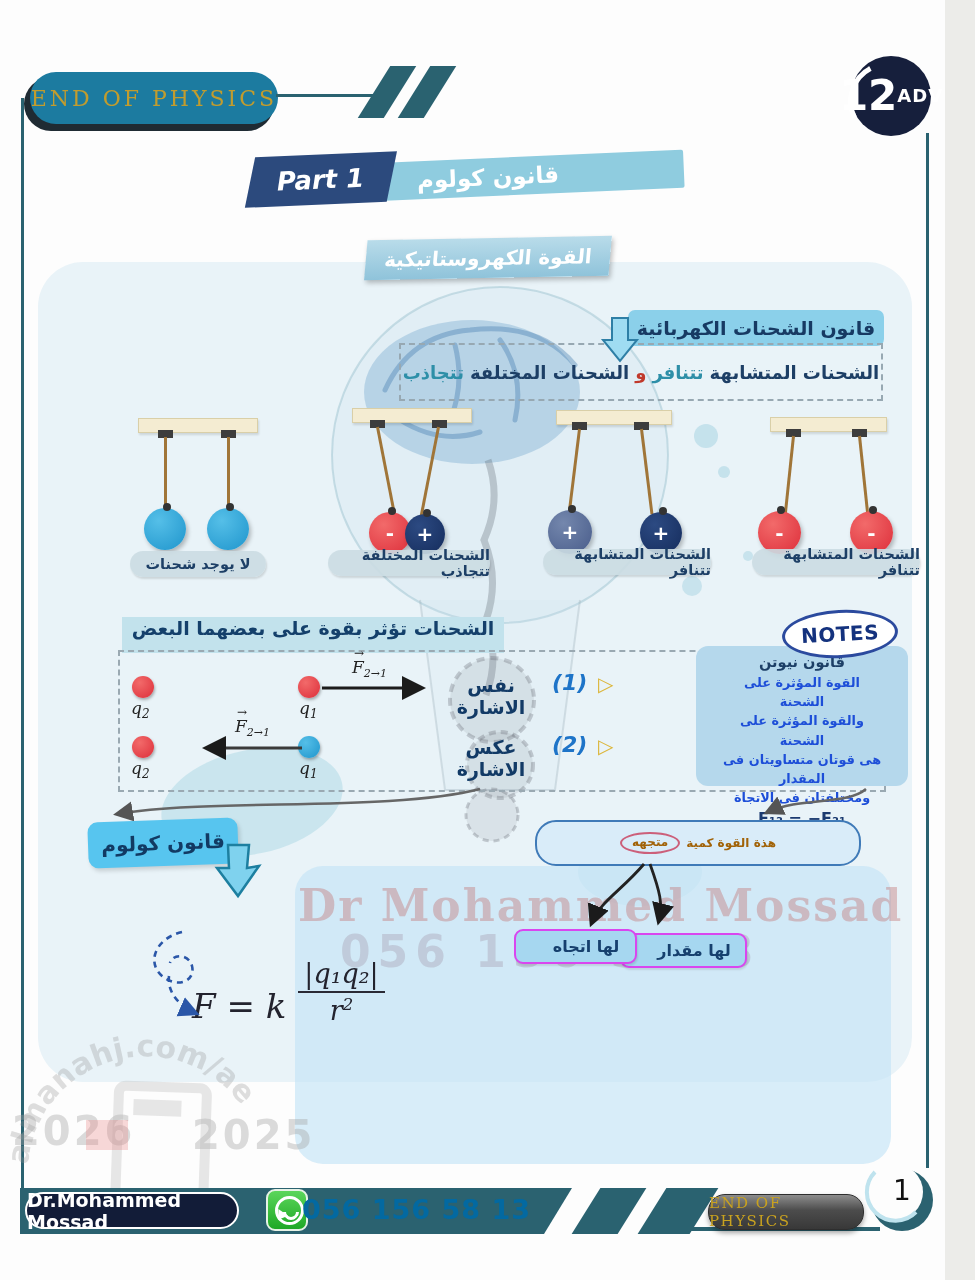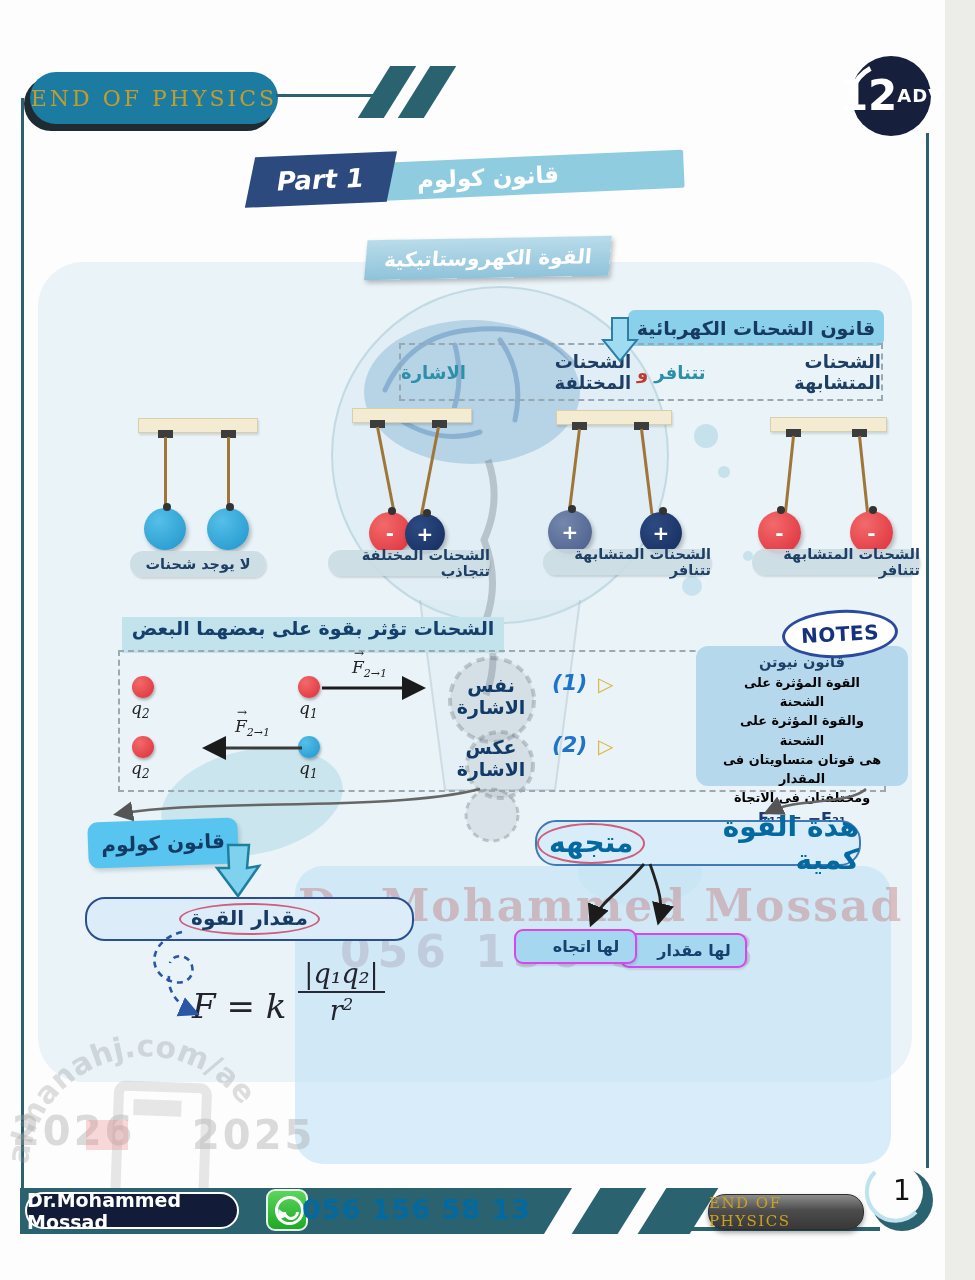--- a/index.html
+++ b/index.html
@@ -77,29 +77,29 @@
   .row-num{color:#1e74c8;font-size:22px;font-weight:bold;font-style:italic;}
   .row-label{color:#123a66;font-size:19px;font-weight:bold;}
   .tri-marker{color:#dcb63a;font-size:20px;font-weight:bold;}
   
   .notes-badge{left:782px;top:610px;width:110px;height:42px;background:#fff;border:3px solid #2b4a9e;
       border-radius:50%;display:flex;align-items:center;justify-content:center;transform:rotate(-3deg);z-index:3;}
   .notes-badge span{color:#14327e;font-size:20px;font-weight:bold;letter-spacing:.5px;}
   .notes-box{left:696px;top:646px;width:212px;height:140px;background:#b5d8ec;border-radius:12px;
       padding:6px 26px;box-sizing:border-box;text-align:center;}
   .notes-box .nt{color:#1d3f66;font-size:14.5px;font-weight:bold;line-height:1.45;}
-  .notes-box .nl{color:#000000;font-size:12.8px;font-weight:bold;line-height:1.5;}
+  .notes-box .nl{color:#1d4ed8;font-size:12.8px;font-weight:bold;line-height:1.5;}
   .notes-box .nf{color:#1b3a70;font-size:16px;font-weight:bold;margin-top:2px;}
   
   .coulomb-box{left:88px;top:820px;width:150px;height:46px;background:#57c5ef;border-radius:10px;
       transform:rotate(-2deg);display:flex;align-items:center;justify-content:center;box-shadow:2px 3px 4px rgba(0,0,0,.15);}
   .coulomb-box span{color:#123a63;font-size:20px;font-weight:bold;}
   .vector-pill{left:535px;top:820px;width:322px;height:42px;background:#d9ecf9;border:2.5px solid #3f7ab8;
       border-radius:21px;display:flex;align-items:center;justify-content:center;gap:6px;}
-  .vector-pill span{color:#0369a1;font-size:28px;font-weight:bold;}
+  .vector-pill span{color:#a16207;font-size:12px;font-weight:bold;}
   .circled{border:2px solid rgba(200,60,90,.8);border-radius:50%;padding:1px 10px 3px;}
   .mag-pill{left:85px;top:897px;width:325px;height:40px;background:#dcedf9;border:2.5px solid #2b4f8e;
       border-radius:20px;display:flex;align-items:center;justify-content:center;}
   .mag-pill span{color:#173a63;font-size:20px;font-weight:bold;}
   .mini-pill{background:#a6d7f0;border:2px solid #d946ef;border-radius:9px;height:31px;
       display:flex;align-items:center;justify-content:center;box-shadow:1px 2px 2px rgba(0,0,0,.1);padding-left:21px;}
   .mini-pill span{color:#16406e;font-size:16px;font-weight:bold;}
   
   .formula{left:192px;top:958px;display:flex;align-items:flex-end;gap:12px;
       font-family:"DejaVu Serif",serif;font-style:italic;color:#23232e;}
@@ -209,21 +209,21 @@
   </div>
 
   <div class="abs law-pill">
     <span class="rtl">قانون الشحنات الكهربائية</span>
   </div>
   <div class="abs dashbox1 rtl">
     <span class="c-navy">الشحنات المتشابهة</span>
     <span class="c-teal">تتنافر</span>
     <span class="c-red">و</span>
     <span class="c-navy">الشحنات المختلفة</span>
-    <span class="c-teal">الاشارة</span>
+    <span class="c-teal">تتجاذب</span>
   </div>
 
   <div class="abs beam" style="left:138px;top:418px;width:118px;"></div>
   <div class="abs hang" style="left:158px;top:430px;"></div>
   <div class="abs hang" style="left:221px;top:430px;"></div>
   <div class="abs string" style="left:164px;top:437px;height:74px;"></div>
   <div class="abs string" style="left:227px;top:437px;height:74px;"></div>
   <div class="abs ball ball-blue" style="left:144px;top:508px;width:42px;height:42px;">
       <span></span>
     </div>
@@ -317,23 +317,20 @@
     <div class="nl">ومختلفتان فى الاتجاة</div>
     <div class="nf" dir="ltr">F₁₂ = −F₂₁</div>
   </div>
 
   <div class="abs coulomb-box">
     <span class="rtl">قانون كولوم</span>
   </div>
   <div class="abs vector-pill rtl">
     <span>هذة القوة كمية</span>
     <span class="circled">متجهه</span>
-  </div>
-  <div class="abs mag-pill">
-    <span class="rtl circled">مقدار القوة</span>
   </div>
   <div class="abs mini-pill" style="left:620px;top:933px;width:102px;">
     <span class="rtl">لها مقدار</span>
   </div>
   <div class="abs mini-pill" style="left:514px;top:929px;width:98px;">
     <span class="rtl">لها اتجاه</span>
   </div>
 
   <div class="abs formula">
     <span class="f-lhs">F = k</span>

